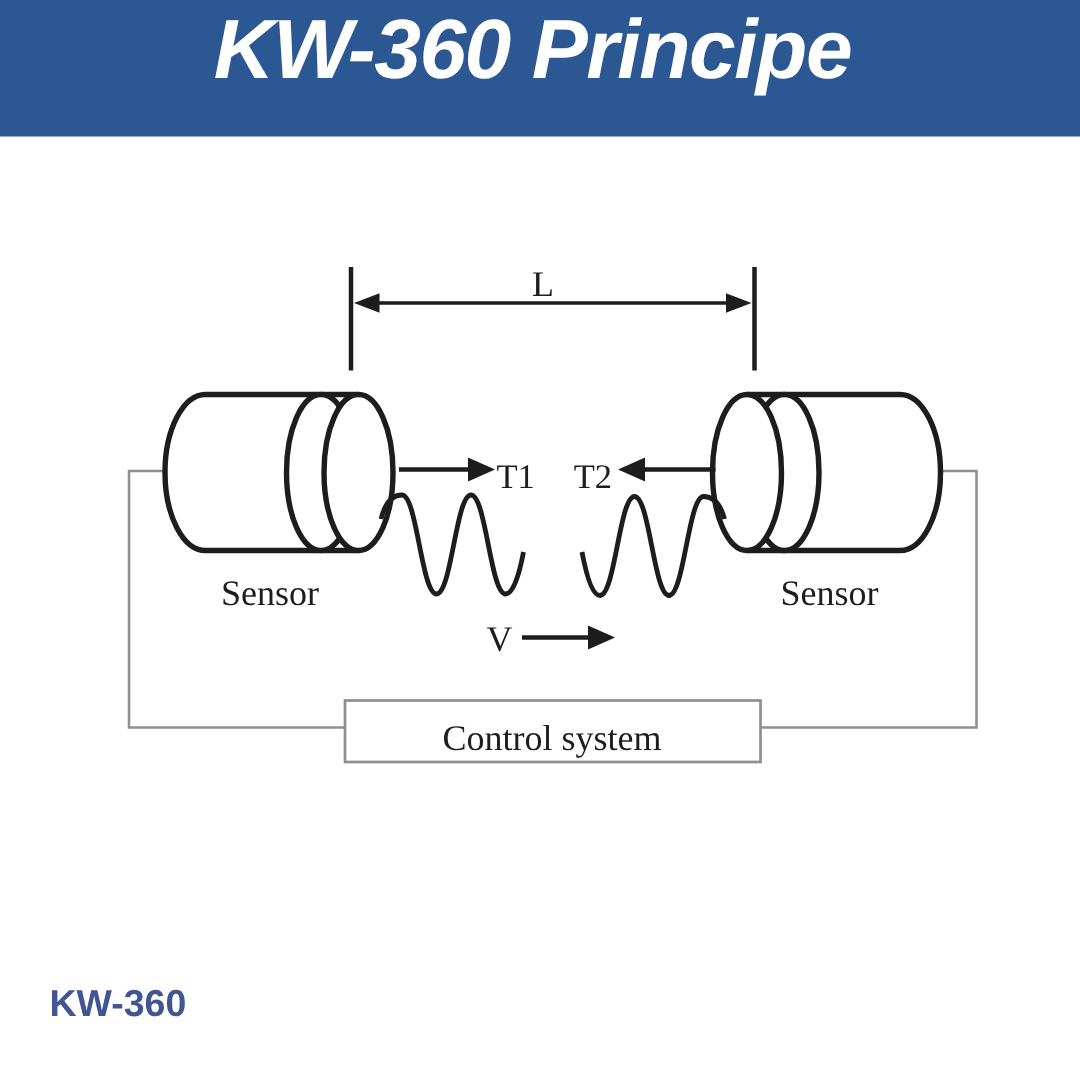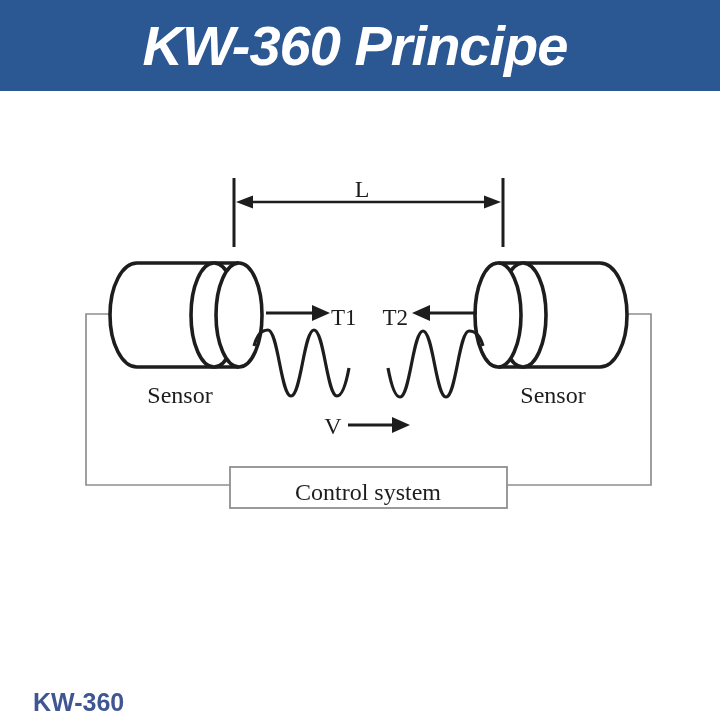--- a/index.html
+++ b/index.html
@@ -7,21 +7,21 @@
     width: 720px; height: 720px;
     background: #ffffff;
     position: relative;
     overflow: hidden;
     font-family: "Liberation Sans", sans-serif;
   }
   .banner {
     position: absolute; top: 0; left: 0;
     width: 720px; height: 91px;
     background: #2b5793;
-    display: flex; align-items: center; justify-content: center;
+    display: flex; align-items: flex-start; justify-content: center;
   }
   .banner h1 {
     margin: 0;
     color: #ffffff;
     font-family: "Liberation Sans", sans-serif;
     font-style: italic;
     font-weight: 700;
     font-size: 56px;
     letter-spacing: -1px;
     padding-right: 10px;
@@ -32,21 +32,21 @@
   }
   .diagram-svg text {
     font-family: "Liberation Serif", serif;
     fill: #1d1d1d;
   }
   .lbl { font-size: 24px; }
   .lbl-sm { font-size: 23px; }
   .thick { stroke: #1d1d1d; fill: none; }
   .thin  { stroke: #8f8f8f; fill: none; }
   .model-label {
-    position: absolute; left: 33px; top: 688px;
+    position: absolute; left: 33px; top: 655px;
     font-family: "Liberation Sans", sans-serif;
     font-weight: 700;
     font-size: 25px;
     color: #3f5693;
   }
 </style>
 </head>
 <body>
 
 <div class="banner">

